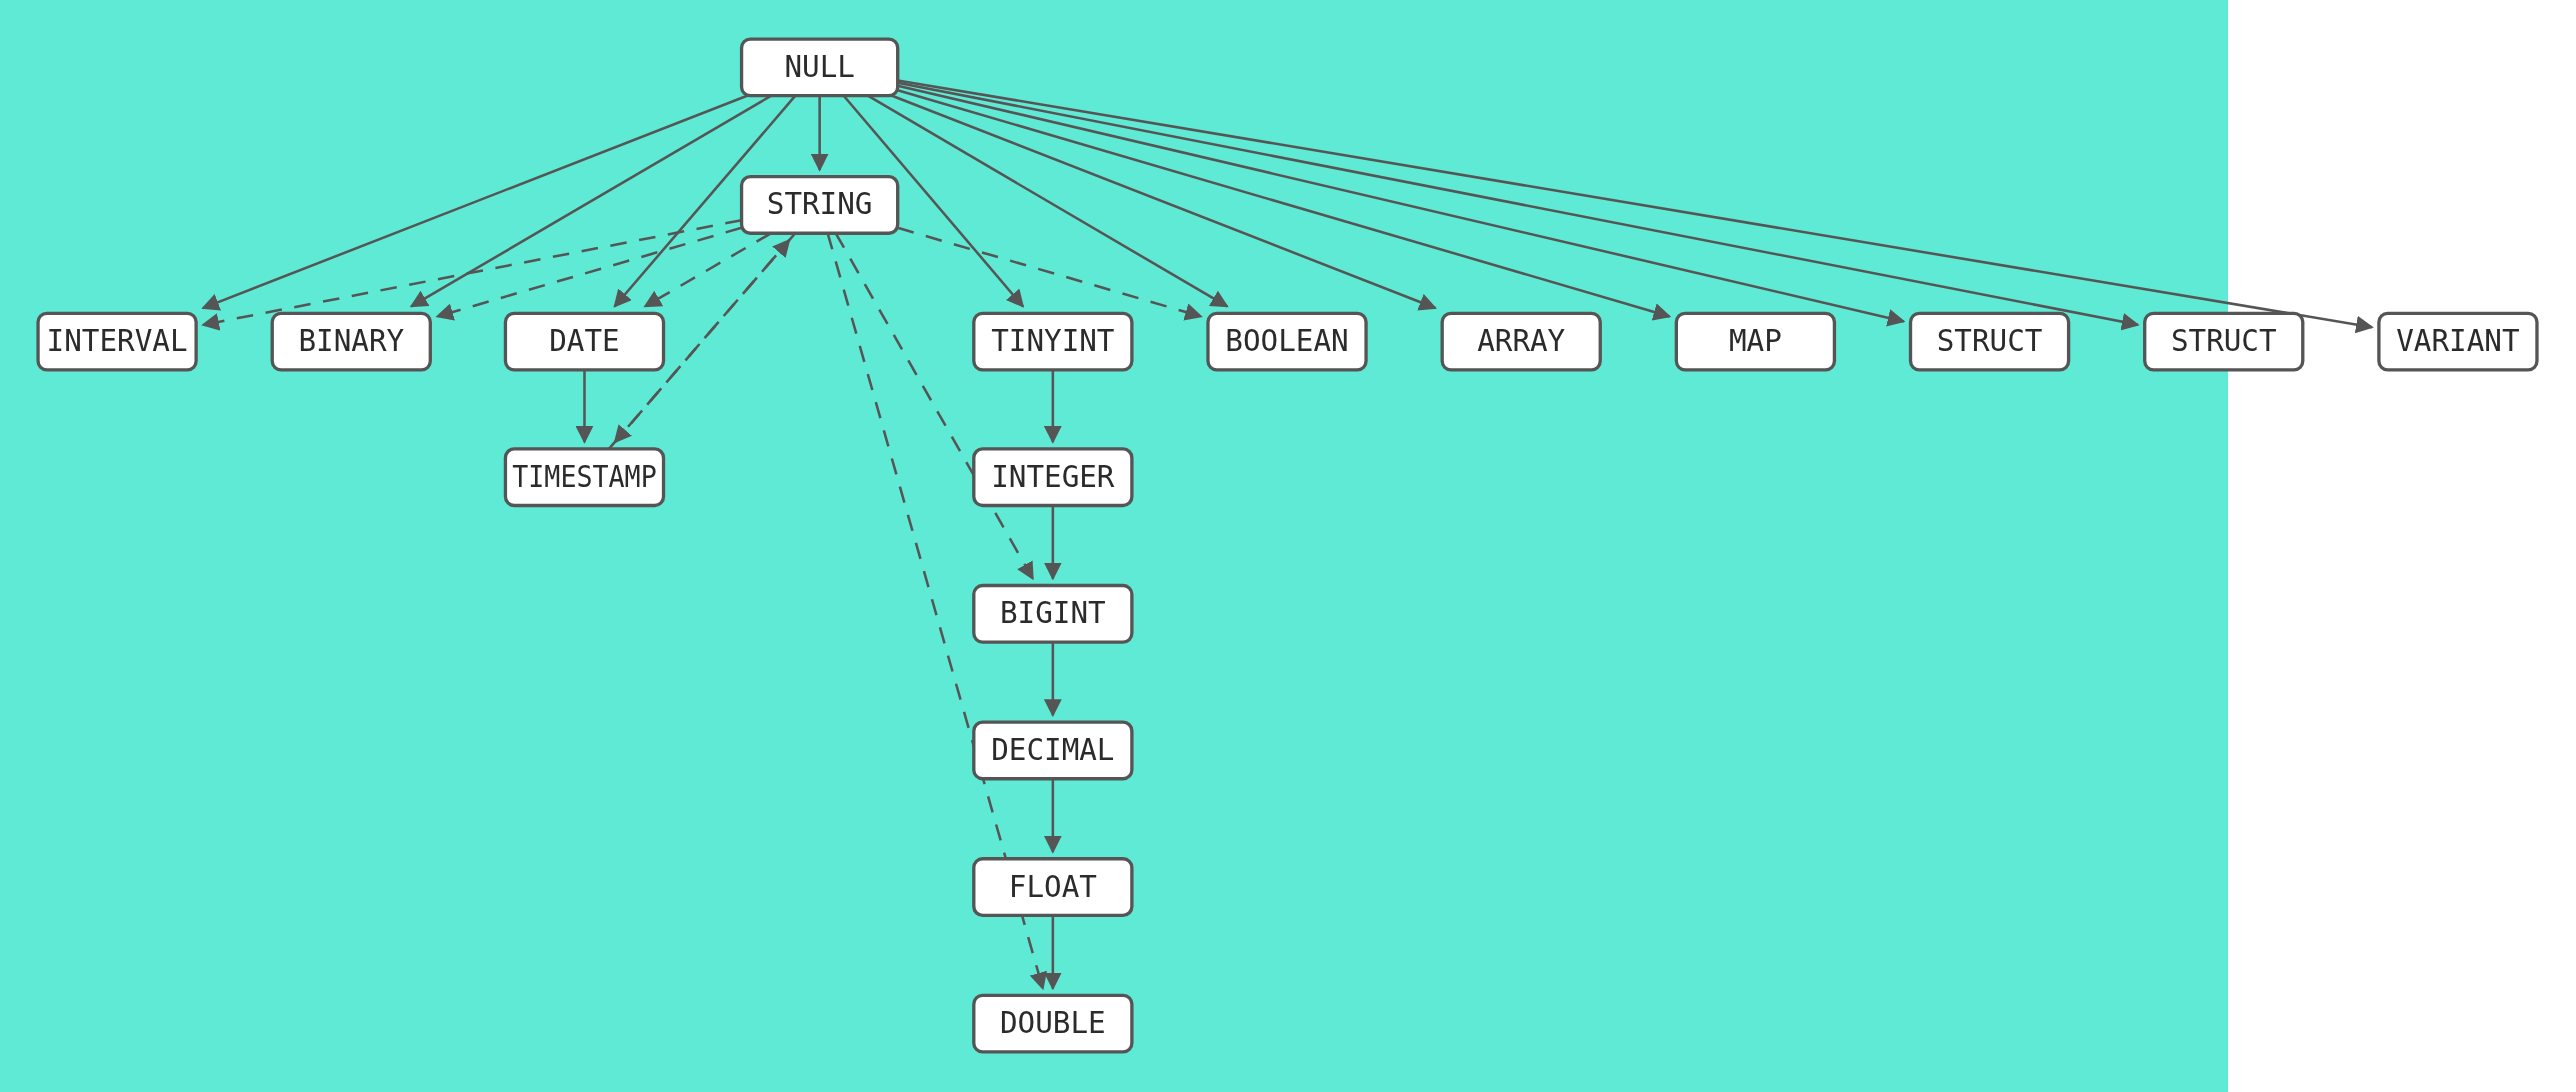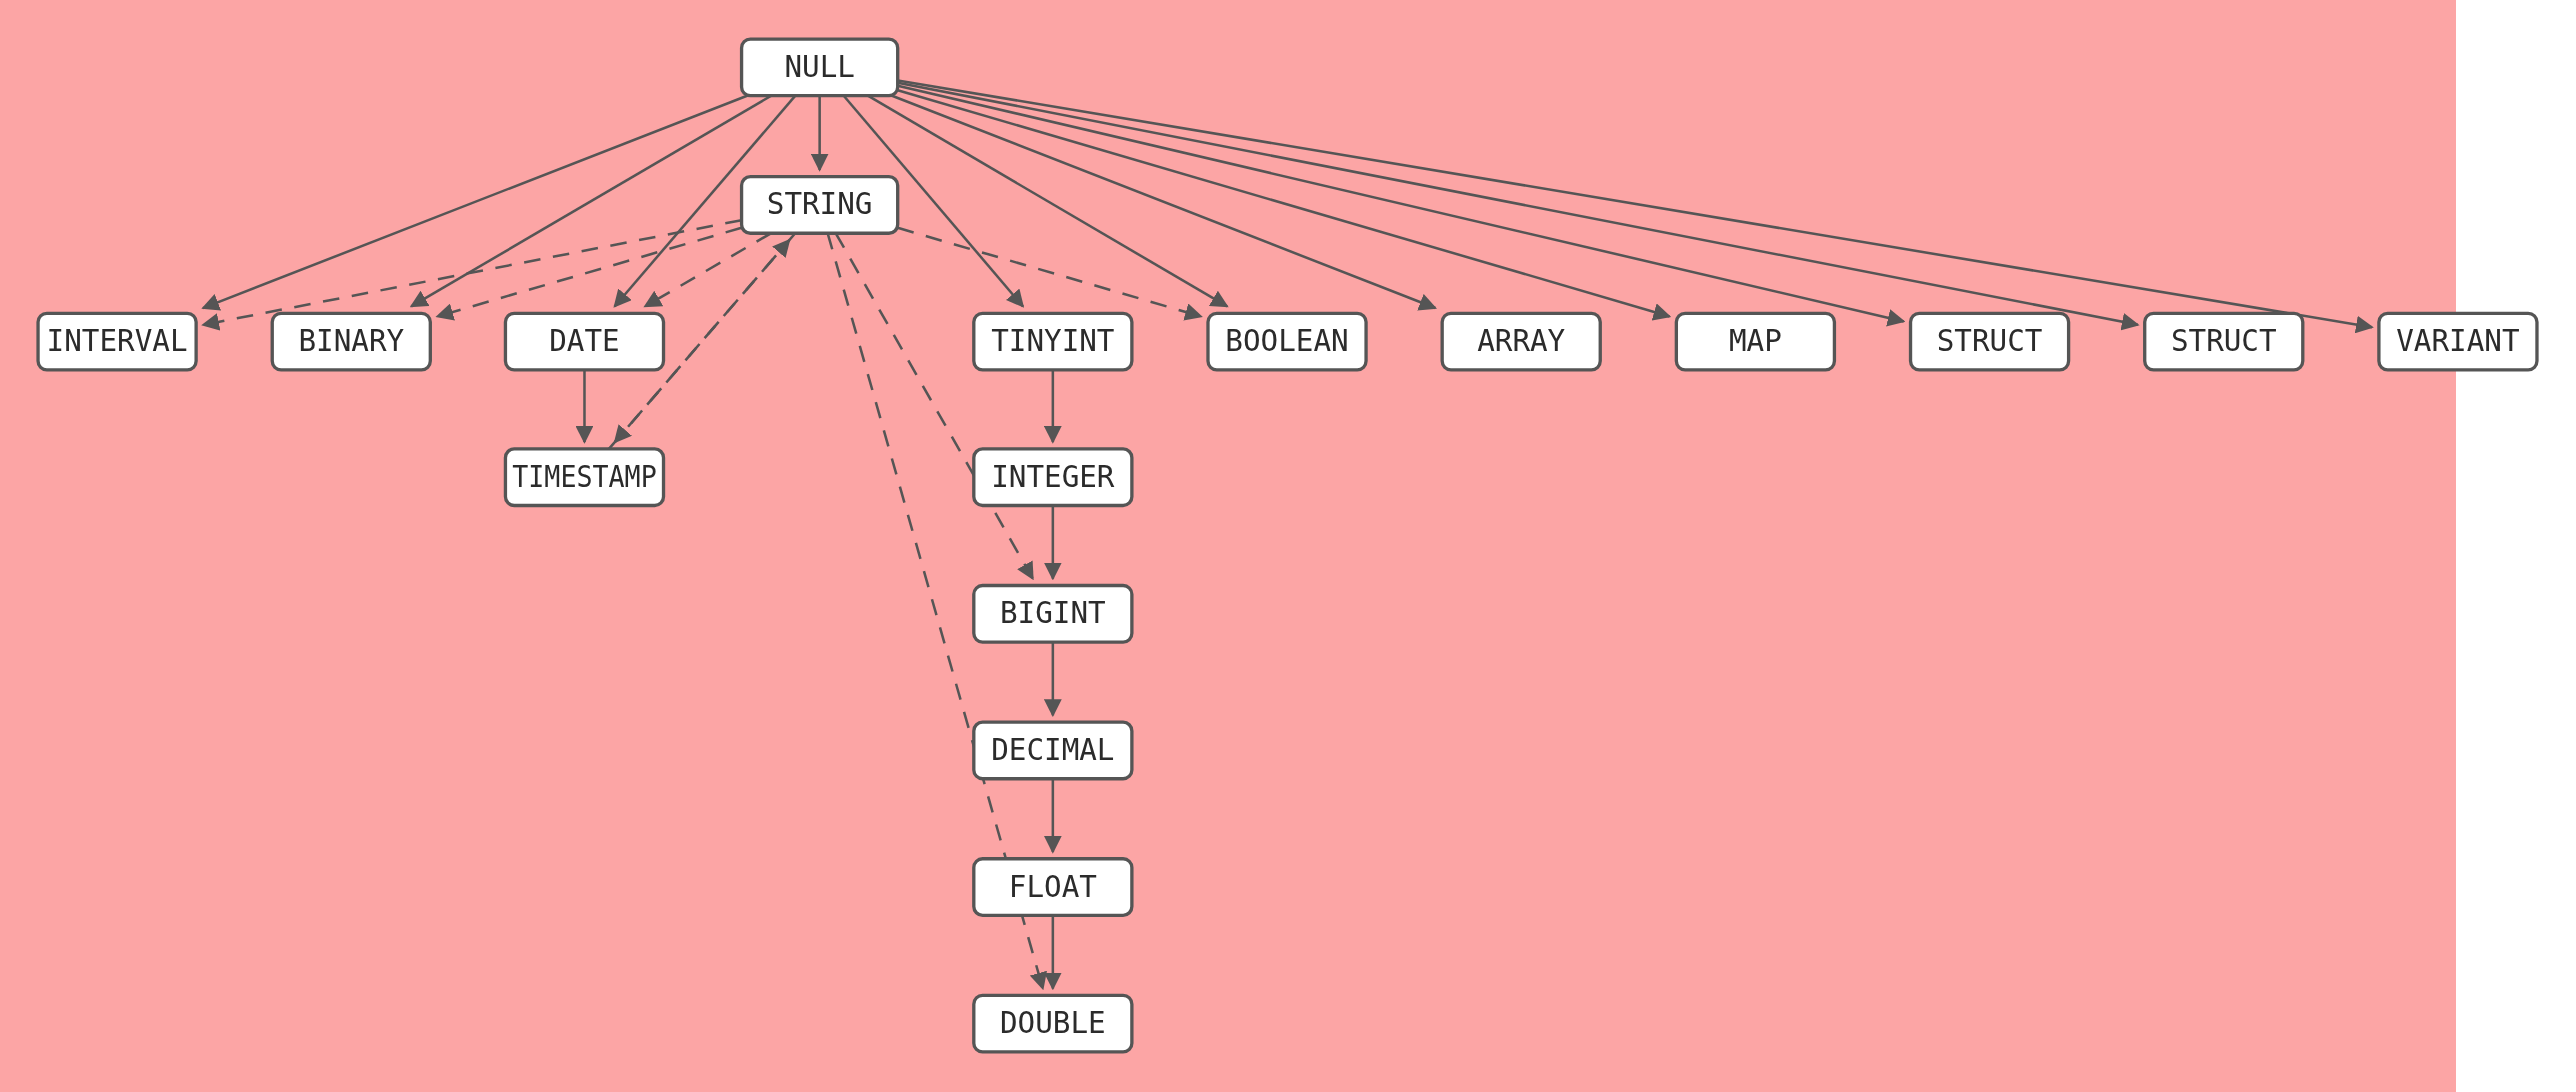--- a/index.html
+++ b/index.html
@@ -8,23 +8,23 @@
     background: #ffffff;
   }
   body {
     width: 2576px;
     height: 1093px;
     font-family: "DejaVu Sans Mono", monospace;
     overflow: hidden;
   }
   #diagram-root {
     position: relative;
-    width: 2456px;
+    width: 2228px;
     height: 1093px;
-    background: #fca5a5;
+    background: #5eead4;
   }
   svg#graph {
     display: block;
     width: 2576px;
     height: 1093px;
   }
   .node-box {
     fill: #ffffff;
     stroke: #555555;
     stroke-width: 3.4;

